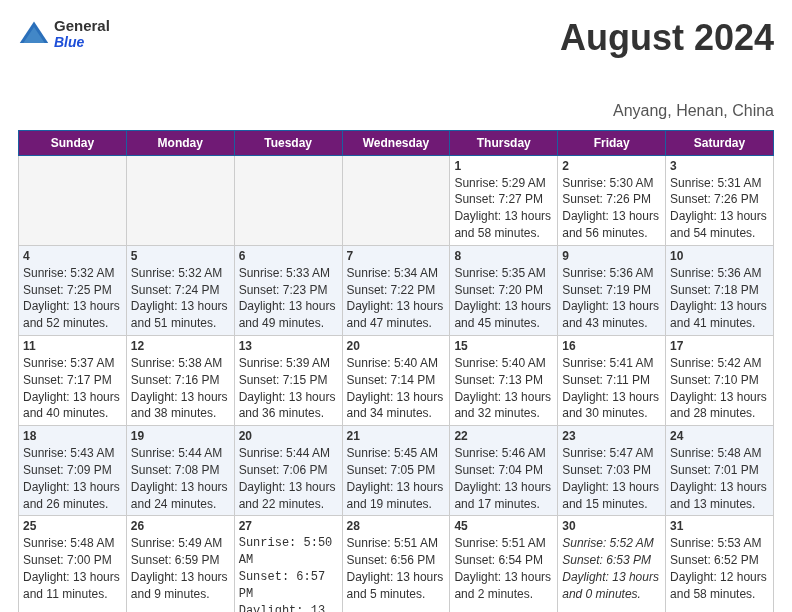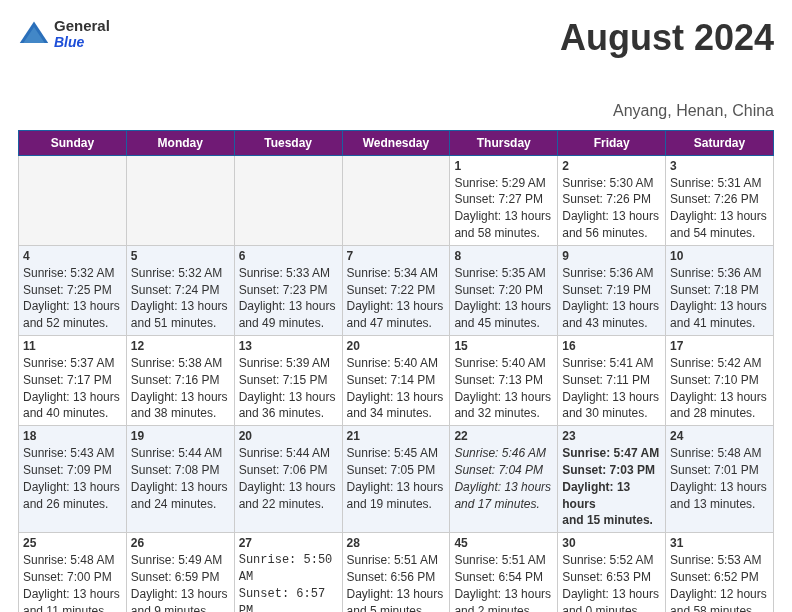--- a/index.html
+++ b/index.html
@@ -296,28 +296,28 @@
           </td>
           <td>
             <span class="day-num">21</span>
             <div class="day-info" style="white-space: pre-line;">Sunrise: 5:45 AM
 Sunset: 7:05 PM
 Daylight: 13 hours
 and 19 minutes.</div>
           </td>
           <td>
             <span class="day-num">22</span>
-            <div class="day-info" style="white-space: pre-line; font-style: italic;">Sunrise: 5:46 AM
+            <div class="day-info" style="white-space: pre-line;">Sunrise: 5:46 AM
 Sunset: 7:04 PM
 Daylight: 13 hours
 and 17 minutes.</div>
           </td>
           <td>
             <span class="day-num">23</span>
-            <div class="day-info" style="white-space: pre-line; font-weight: bold;">Sunrise: 5:47 AM
+            <div class="day-info" style="white-space: pre-line;">Sunrise: 5:47 AM
 Sunset: 7:03 PM
 Daylight: 13 hours
 and 15 minutes.</div>
           </td>
           <td>
             <span class="day-num">24</span>
             <div class="day-info" style="white-space: pre-line;">Sunrise: 5:48 AM
 Sunset: 7:01 PM
 Daylight: 13 hours
 and 13 minutes.</div>
@@ -354,21 +354,21 @@
           </td>
           <td>
             <span class="day-num">45</span>
             <div class="day-info" style="white-space: pre-line;">Sunrise: 5:51 AM
 Sunset: 6:54 PM
 Daylight: 13 hours
 and 2 minutes.</div>
           </td>
           <td>
             <span class="day-num">30</span>
-            <div class="day-info" style="white-space: pre-line;">Sunrise: 5:52 AM
+            <div class="day-info" style="white-space: pre-line; font-style: italic;">Sunrise: 5:52 AM
 Sunset: 6:53 PM
 Daylight: 13 hours
 and 0 minutes.</div>
           </td>
           <td>
             <span class="day-num">31</span>
             <div class="day-info" style="white-space: pre-line;">Sunrise: 5:53 AM
 Sunset: 6:52 PM
 Daylight: 12 hours
 and 58 minutes.</div>

